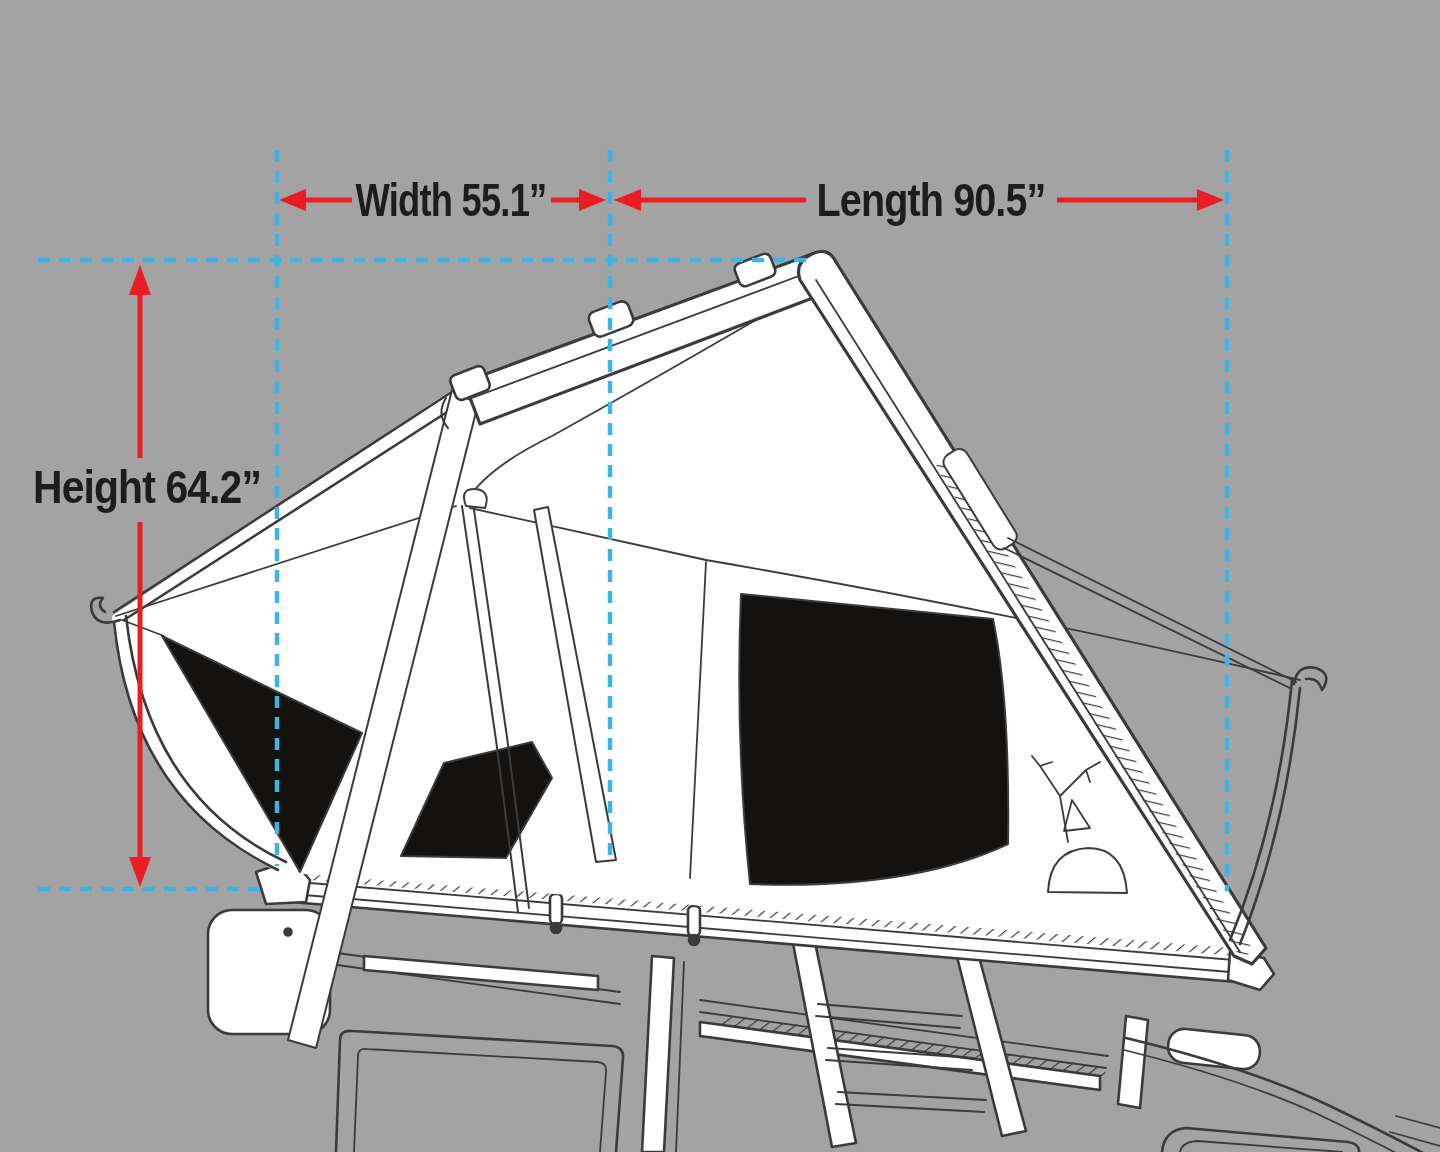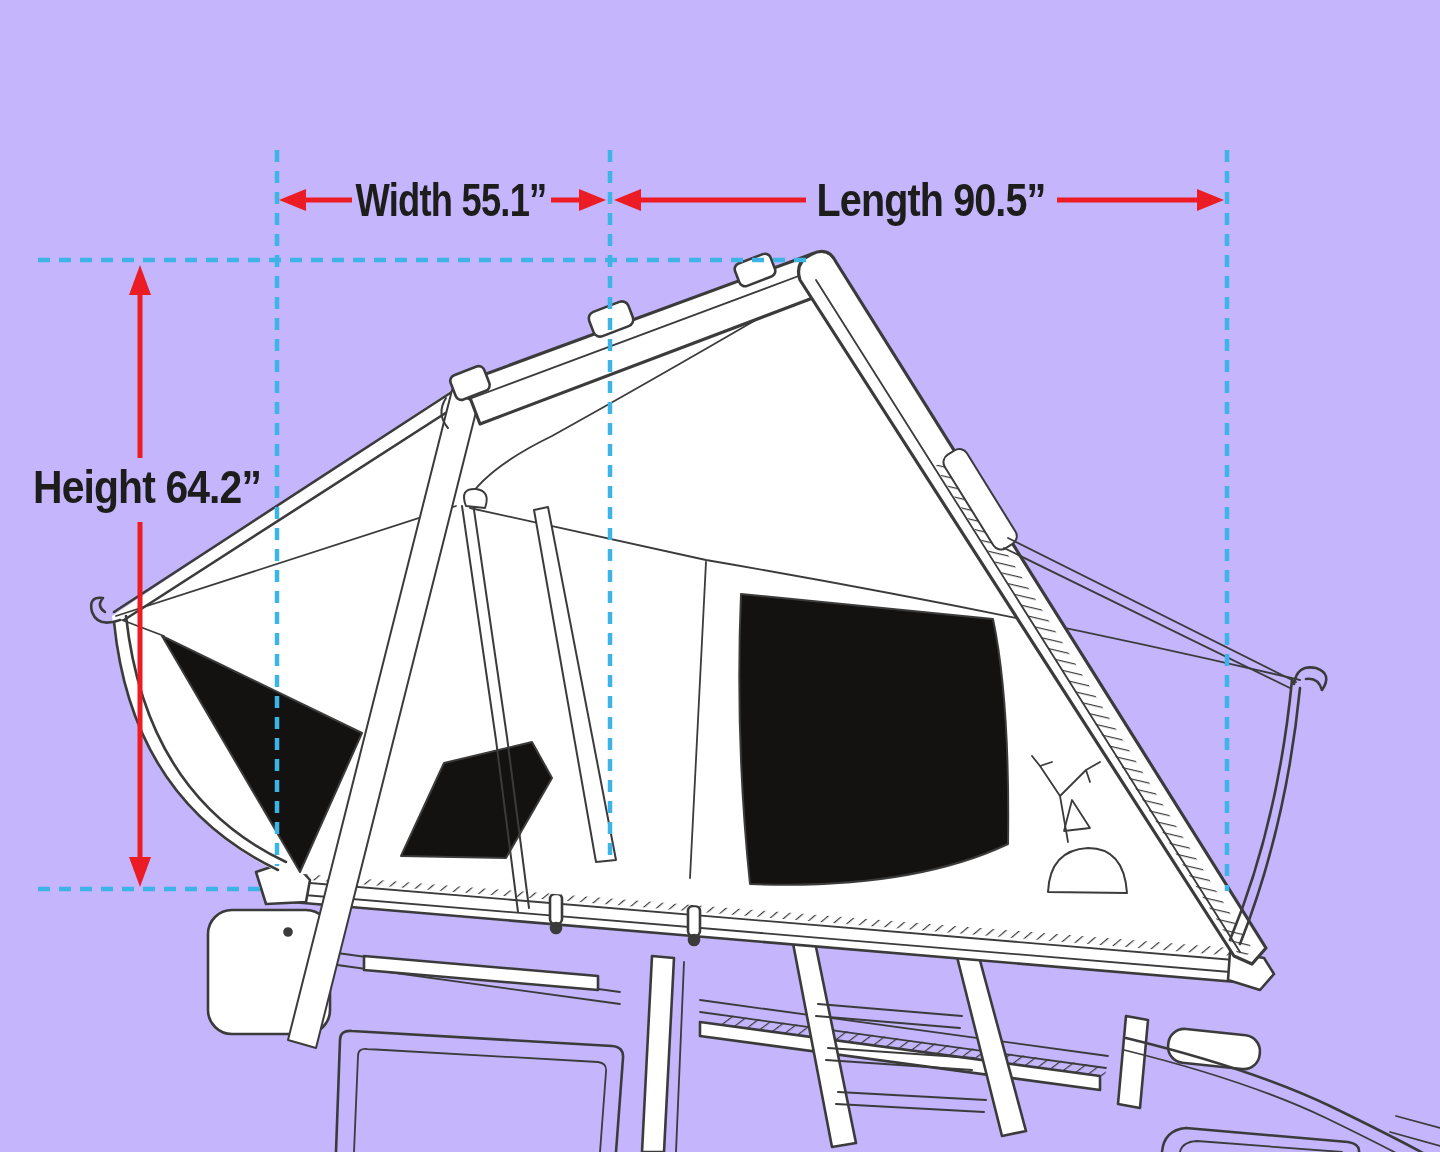--- a/index.html
+++ b/index.html
@@ -5,21 +5,21 @@
   html, body {
     margin: 0;
     padding: 0;
     background: #ffffff;
     font-family: "Liberation Sans", sans-serif;
   }
   .stage {
     position: relative;
     width: 1440px;
     height: 1152px;
-    background: #c4b5fd;
+    background: #a3a3a3;
     overflow: hidden;
   }
   svg { display: block; }
   .art {
     stroke: #3b3b3b;
     fill: none;
     stroke-width: 2.6;
     stroke-linecap: round;
     stroke-linejoin: round;
   }

